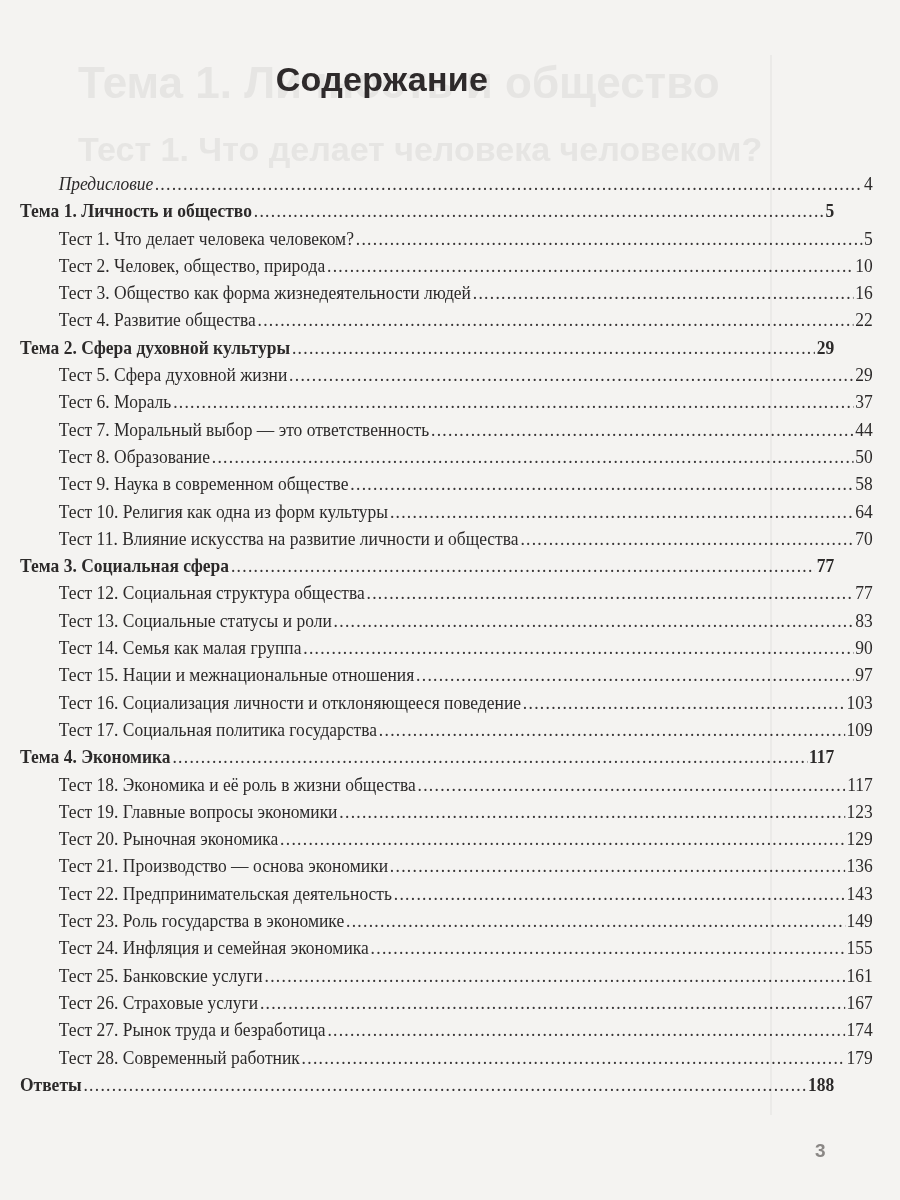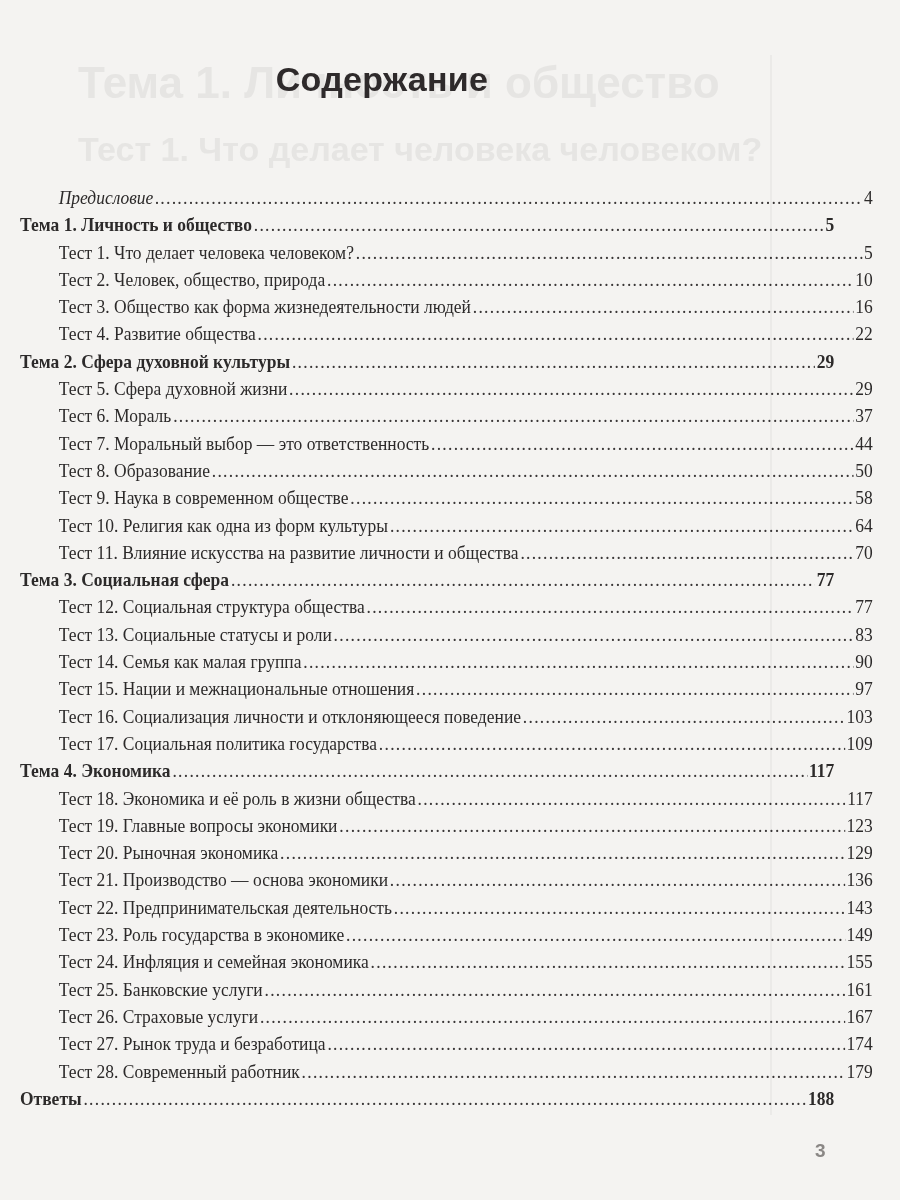--- a/index.html
+++ b/index.html
@@ -15,21 +15,21 @@
     font-weight: bold; pointer-events: none; white-space: nowrap;
   }
   .ghost.g1 { left: 78px; top: 58px; font-size: 44px; }
   .ghost.g2 { left: 78px; top: 130px; font-size: 34px; }
   .ghost-line { position: absolute; left: 770px; top: 55px; width: 2px; height: 1060px; background: #ebeae8; }
   .page-title {
     position: absolute; left: 0; width: 764px; top: 60px;
     text-align: center; font-family: "Liberation Sans", sans-serif;
     font-weight: bold; font-size: 34px; color: #2e2a2b; letter-spacing: 0.3px;
   }
-  .toc { position: absolute; left: 20px; top: 184px; width: 815px; }
+  .toc { position: absolute; left: 20px; top: 170px; width: 815px; }
   .row {
     display: flex; align-items: baseline; height: 27.3px;
     font-family: "Liberation Serif", serif; font-size: 19px; line-height: 27px;
     transform: scaleX(0.92); transform-origin: left center; width: 885px;
   }
   .row.topic { font-weight: bold; }
   .row.test { padding-left: 42px; }
   .row.preface { padding-left: 42px; font-style: italic; }
   .row .label { white-space: nowrap; }
   .row .dots {

